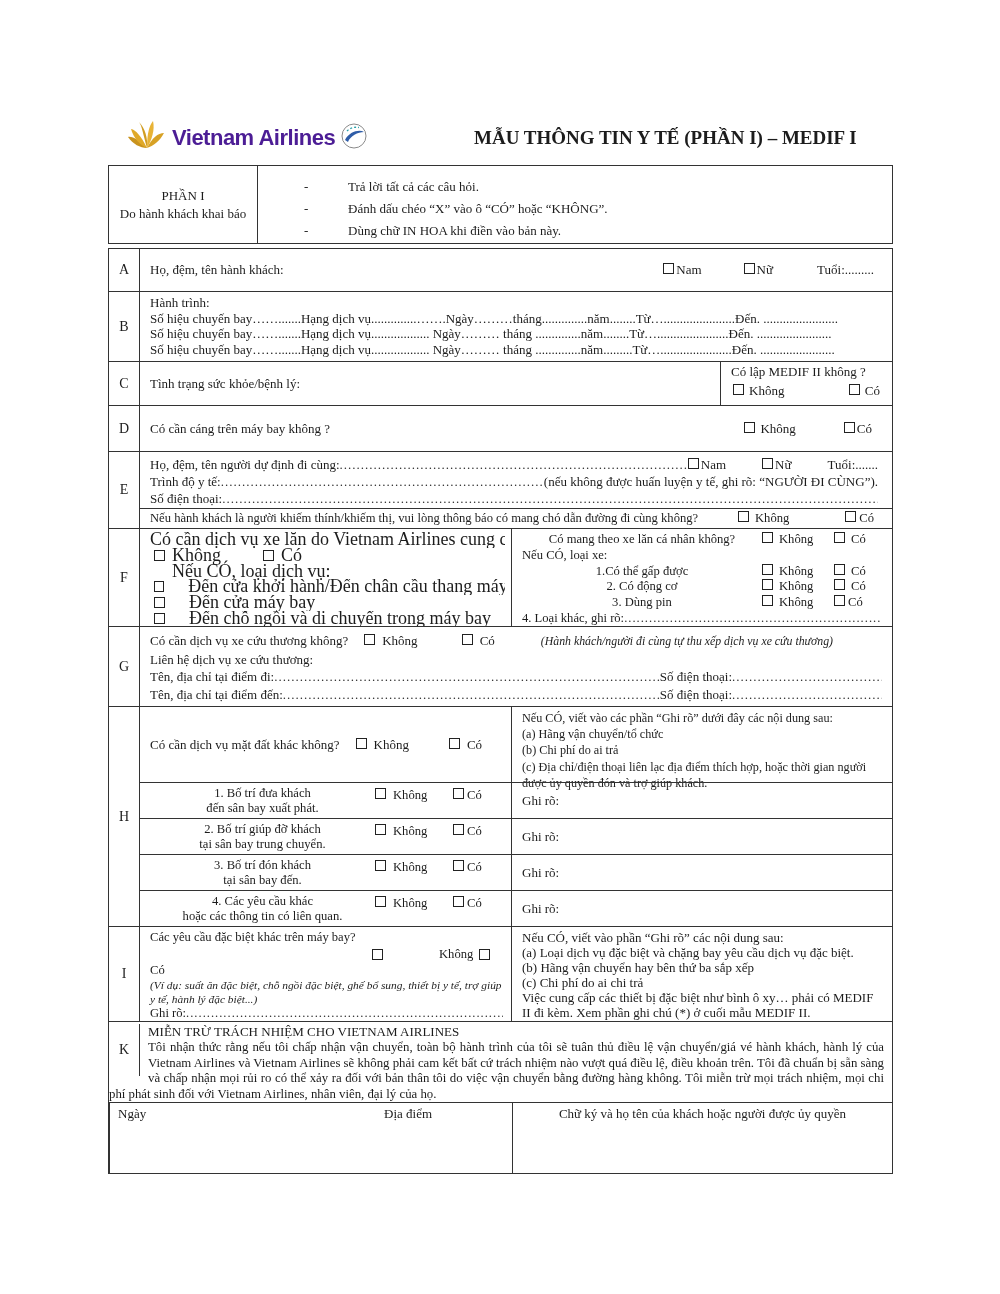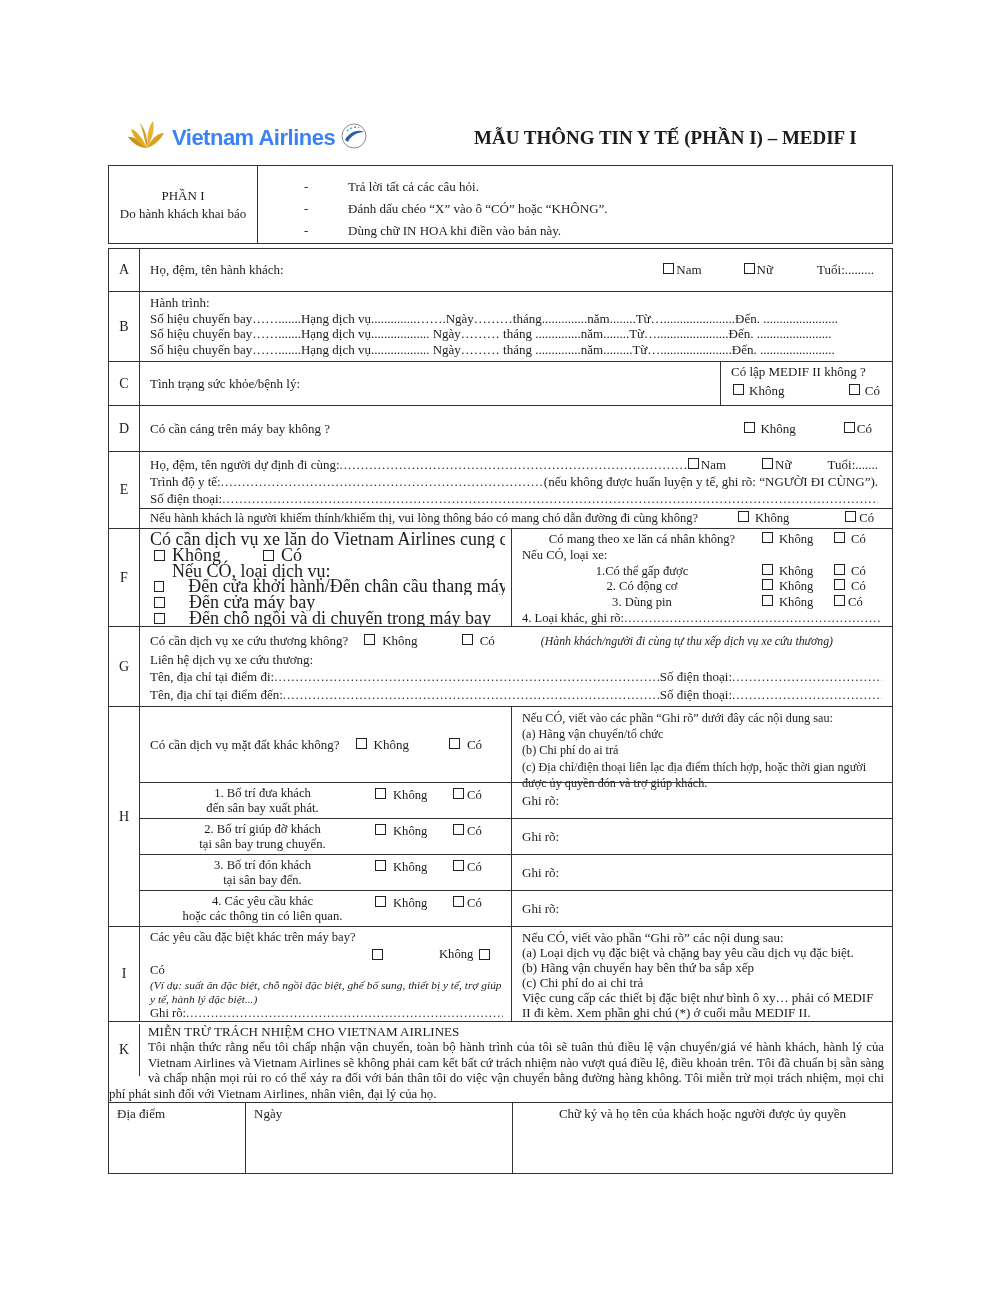--- a/index.html
+++ b/index.html
@@ -1,21 +1,21 @@
 <!DOCTYPE html>
 <html><head>
 <meta charset="utf-8">
 <style>
   html,body{margin:0;padding:0;background:#ffffff;}
   .page{position:relative;width:1000px;height:1294px;background:#fff;
         font-family:"Liberation Serif","DejaVu Serif",serif;color:#1c1c1c;font-size:13px;}
   
   .logo{position:absolute;left:128px;top:120px;display:flex;align-items:center;gap:6px;}
   .logo-text{font-family:"Liberation Sans","DejaVu Sans",sans-serif;font-weight:bold;
-             font-size:22px;color:#3b82f6;letter-spacing:-0.5px;}
+             font-size:22px;color:#4c1d95;letter-spacing:-0.5px;}
   .doc-title{position:absolute;left:474px;top:127px;width:430px;font-weight:bold;font-size:19px;white-space:nowrap;}
   
   .instr{position:absolute;left:108px;top:165px;width:785px;height:79px;border:1.6px solid #333;
          display:flex;box-sizing:border-box;}
   .instr-label{width:148px;border-right:1.4px solid #333;display:flex;flex-direction:column;
                justify-content:center;align-items:center;text-align:center;line-height:18px;}
   .instr-body{flex:1;padding-top:10px;}
   .instr-line{display:flex;line-height:22px;}
   .instr-dash{width:14px;margin-left:46px;}
   .instr-text{margin-left:30px;}
@@ -472,19 +472,19 @@
       </div>
     </div>
 
     <div class="row rowK">
       <div class="k-float">K</div>
       <div class="k-title">MIỄN TRỪ TRÁCH NHIỆM CHO VIETNAM AIRLINES</div>
       <div class="k-body">Tôi nhận thức rằng nếu tôi chấp nhận vận chuyển, toàn bộ hành trình của tôi sẽ tuân thủ điều lệ vận chuyển/giá vé hành khách, hành lý của Vietnam Airlines và Vietnam Airlines sẽ không phải cam kết bất cứ trách nhiệm nào vượt quá điều lệ, điều khoản trên. Tôi đã chuẩn bị sẵn sàng và chấp nhận mọi rủi ro có thể xảy ra đối với bản thân tôi do việc vận chuyển bằng đường hàng không. Tôi miễn trừ mọi trách nhiệm, mọi chi phí phát sinh  đối với Vietnam Airlines, nhân viên, đại lý của họ.</div>
     </div>
 
     <div class="row rowFoot">
+      <div class="foot-cell foot-2">Ngày</div>
       <div class="foot-cell foot-1">Địa điểm</div>
-      <div class="foot-cell foot-2">Ngày</div>
       <div class="foot-cell foot-3">Chữ ký và họ tên của khách hoặc người được ủy quyền</div>
     </div>
 
   </div>
 </div>
 
 </body></html>

